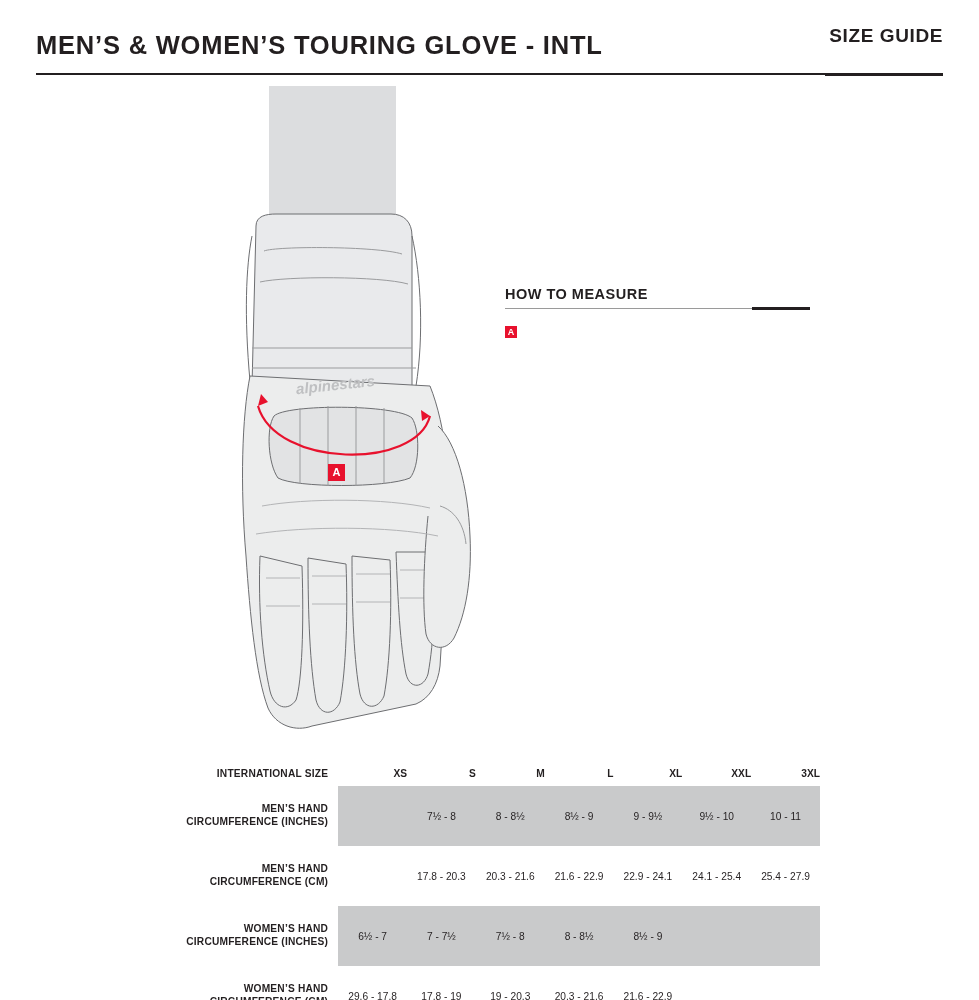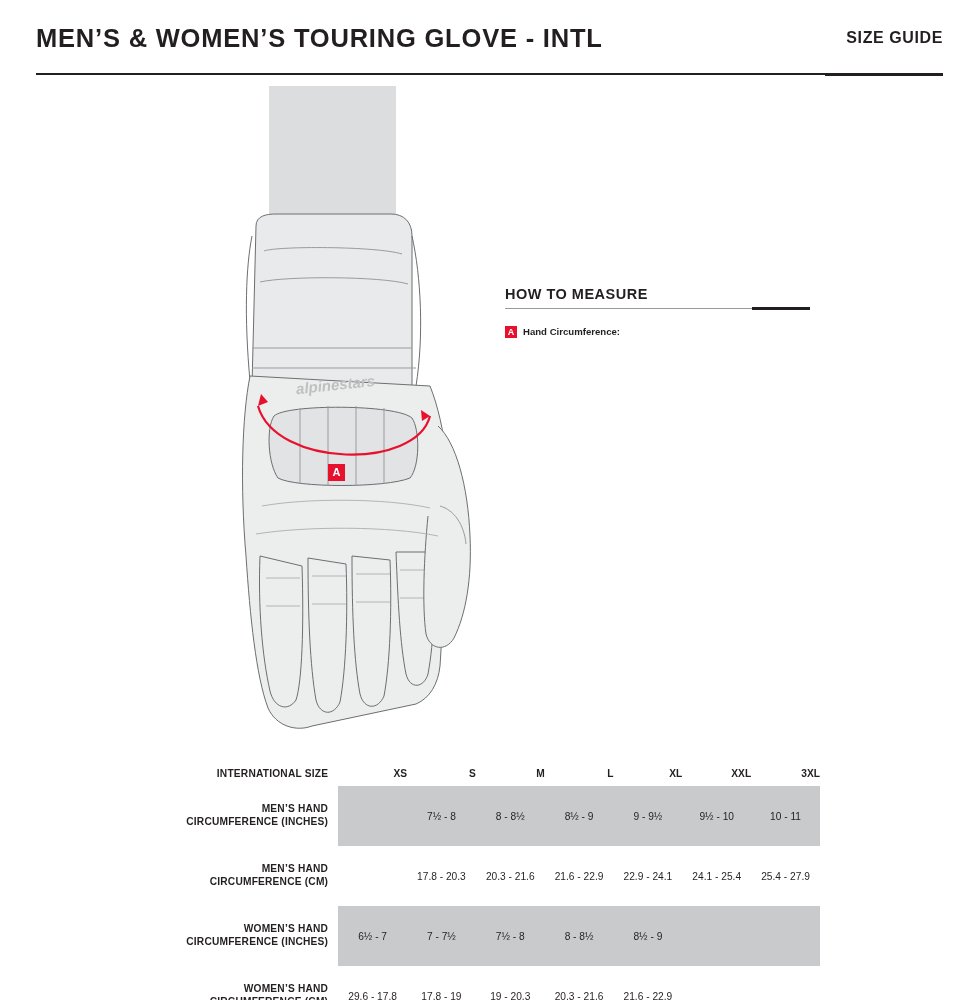--- a/index.html
+++ b/index.html
@@ -32,25 +32,25 @@
     font-weight: bold;
     letter-spacing: 0.8px;
     line-height: 1;
     white-space: nowrap;
   }
   .header-right {
     text-align: right;
     padding-bottom: 2px;
   }
   .header-subtitle {
-    font-size: 16px;
+    font-size: 19px;
     font-weight: bold;
     letter-spacing: 0.6px;
     line-height: 1;
-    margin-bottom: 4px;
+    margin-bottom: 11px;
   }
   .header-rule {
     position: absolute;
     left: 36px;
     top: 73px;
     width: 907px;
     height: 2px;
     background: #231f20;
   }
   .header-rule-dark {
@@ -246,21 +246,20 @@
 </div>
 
 <div class="howto">
   <div class="howto-title">HOW TO MEASURE</div>
   <div class="howto-rule">
     <div class="howto-rule-dark"></div>
   </div>
   <div class="howto-row">
     <div class="badge">A</div>
     <div class="howto-body">
-      <span class="howto-label">Hand Circumference:</span>
     </div>
   </div>
 </div>
 
 <table class="size-table">
   <colgroup>
     <col style="width:170px">
     <col class="sizecol">
       <col class="sizecol">
       <col class="sizecol">

